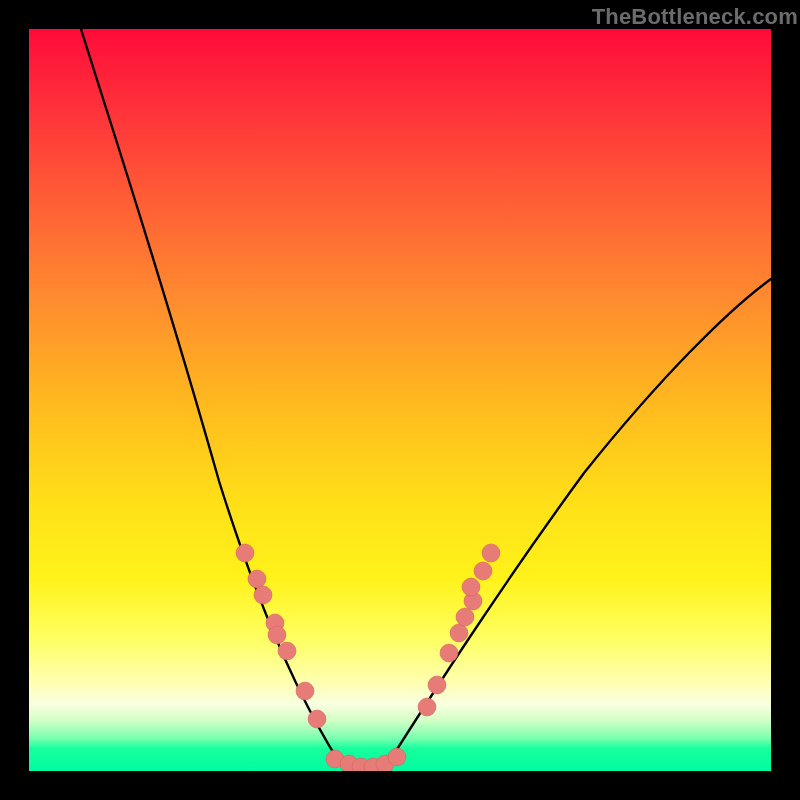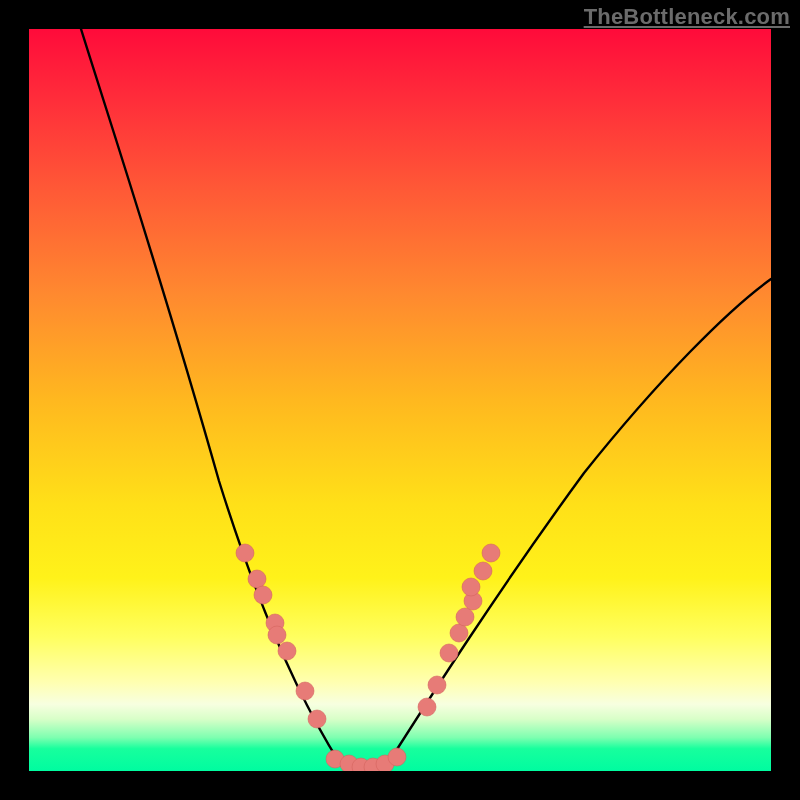--- a/index.html
+++ b/index.html
@@ -47,27 +47,26 @@
   .svg-layer {
     position: absolute;
     top: 29px;
     left: 29px;
     width: 742px;
     height: 742px;
   }
   .watermark {
     position: absolute;
     top: 4px;
-    right: 10px;
+    right: 2px;
     color: #6b6b6b;
     font-size: 22px;
     font-weight: 600;
     letter-spacing: 0.2px;
     user-select: none;
-    text-decoration: underline;
   }
 </style>
 </head>
 <body>
 
 <div class="frame">
 
   <div class="plot-bg"></div>
 
   <svg class="svg-layer" viewBox="0 0 742 742" preserveAspectRatio="none">

